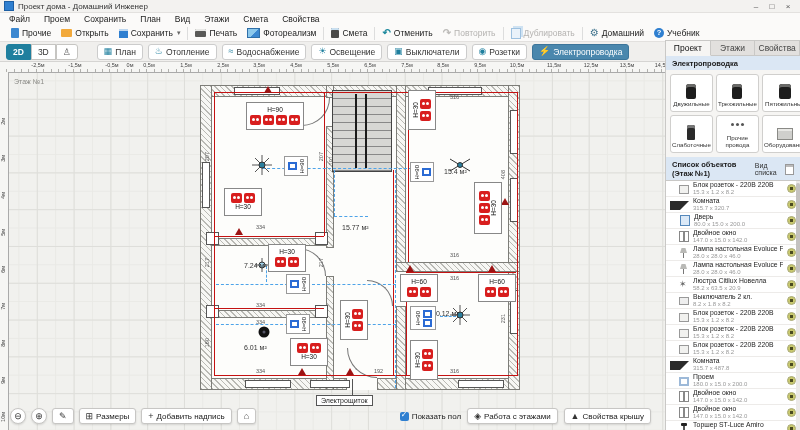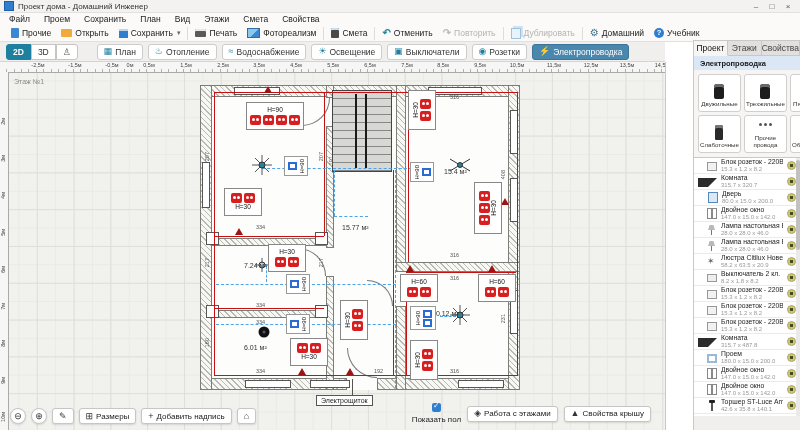--- a/index.html
+++ b/index.html
@@ -111,23 +111,23 @@
   .lead{position:absolute;background:#555;z-index:3;}
   
   #bottombar-left{position:absolute;left:10px;bottom:6px;display:flex;gap:5px;align-items:center;z-index:10;}
   #bottombar-right{position:absolute;right:14px;bottom:6px;display:flex;gap:6px;align-items:center;z-index:10;}
   .bb{background:#fff;border:1px solid #c7c6c4;border-radius:3px;height:16px;display:flex;align-items:center;
     gap:3px;padding:0 6px;font-size:8px;box-shadow:0 1px 2px rgba(0,0,0,.12);box-sizing:border-box;color:#222;}
   .bb .g{font-size:9px;color:#333;line-height:1;}
   .bb.round{border-radius:50%;width:16px;padding:0;justify-content:center;}
   .cb{width:9px;height:9px;background:#2f7fd0;border-radius:2px;position:relative;}
   .cb::after{content:"✓";position:absolute;left:1px;top:-2px;color:#fff;font-size:8px;}
-  #showfloor{display:flex;align-items:center;gap:3px;font-size:8px;flex-direction:column;}
+  #showfloor{display:flex;align-items:center;gap:3px;font-size:8px;}
   
-  #sidebar{position:absolute;top:40px;right:0;width:107px;height:390px;background:#f0efed;
+  #sidebar{position:absolute;top:40px;right:0;width:135px;height:390px;background:#f0efed;
     border-left:1px solid #c9c8c6;box-sizing:border-box;}
   #side-tabs{display:flex;height:16px;}
   .stab{flex:1;text-align:center;font-size:8.5px;line-height:15px;background:#e2e0de;
     border:1px solid #c9c8c6;border-left:none;color:#444;box-sizing:border-box;}
   .stab.active{background:#f6f5f3;border-bottom-color:#f6f5f3;color:#111;}
   .shead{background:#dbe7f4;font-weight:bold;font-size:7.5px;padding:3px 6px 2px;color:#1a1a1a;
     display:flex;align-items:center;justify-content:space-between;}
   .viewlab{font-weight:normal;font-size:7px;color:#333;display:flex;align-items:center;gap:2px;}
   .view-list-icon{display:inline-block;width:9px;height:9px;background:#fff;border:1px solid #999;
     box-shadow:inset 0 2px 0 #bbb;}
@@ -623,20 +623,27 @@
         </div>
         <div class="wbtn">
           <div class="wic other-wires-icon"></div>
           <div class="wlab">Прочие провода</div>
         </div>
         <div class="wbtn">
           <div class="wic equipment-icon"></div>
           <div class="wlab">Оборудование</div>
         </div>
       </div>
+    <div class="shead">
+      <span>Список объектов (Этаж №1)</span>
+      <span class="viewlab">
+        <span>Вид списка</span>
+        <span class="view-list-icon"></span>
+      </span>
+    </div>
     <div id="obj-list">
 
     <div class="row ind">
           <div class="li-ic t-socket-block"></div>
           <div class="txt">
             <div class="nm">Блок розеток - 220В 220В</div>
             <div class="dm">15.3 x 1.2 x 8.2</div>
           </div>
           <div class="eye"></div>
         </div>

